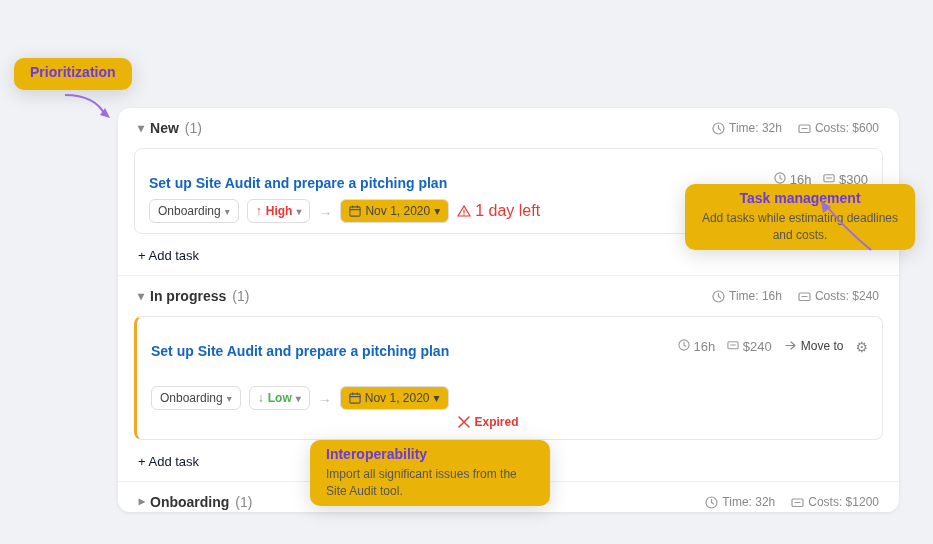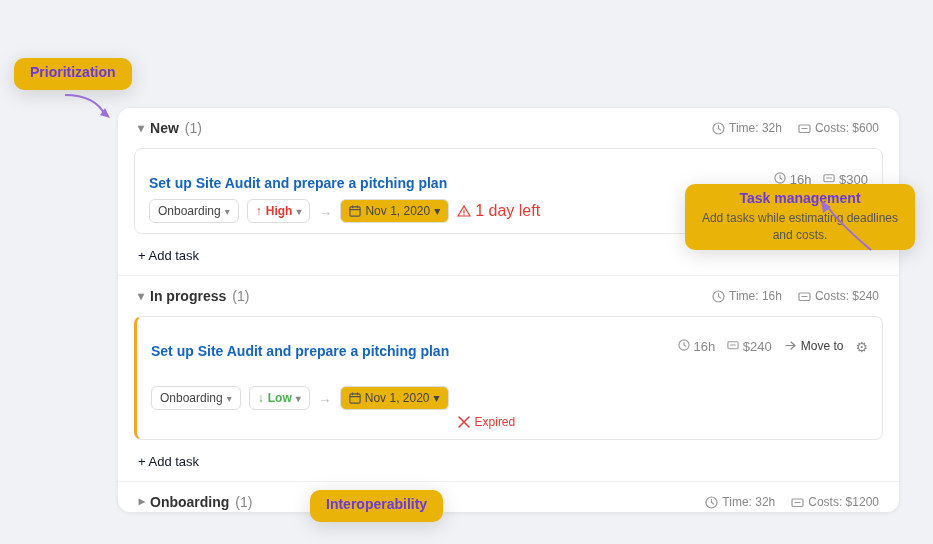--- a/index.html
+++ b/index.html
@@ -161,21 +161,21 @@
       color: #e53935;
       font-weight: 500;
     }
 
     .deadline-expired {
       display: flex;
       align-items: center;
       gap: 4px;
       font-size: 12px;
       color: #e53935;
-      font-weight: 400;
+      font-weight: 700;
       margin-top: 48px;
     }
 
     .add-task-btn {
       display: flex;
       align-items: center;
       gap: 4px;
       font-size: 13px;
       color: #0f172a;
       cursor: pointer;
@@ -215,21 +215,21 @@
     }
 
     .tooltip-task-management {
       top: 148px;
       right: 18px;
       max-width: 230px;
       text-align: center;
     }
 
     .tooltip-interoperability {
-      bottom: 22px;
+      bottom: 38px;
       left: 310px;
       max-width: 240px;
     }
 
     
     .arrow-svg {
       position: absolute;
       pointer-events: none;
     }
 
@@ -461,13 +461,14 @@
   <div class="tooltip-text">Add tasks while estimating deadlines and costs.</div>
 </div>
 
 <svg class="arrow-svg" style="top:195px; right:22px; width:100px; height:60px;" viewBox="0 0 100 60">
   <path d="M 60 55 Q 30 30 15 10" stroke="#9c6edd" stroke-width="2" fill="none"></path>
   <polygon points="10,6 20,12 12,18" fill="#9c6edd"></polygon>
 </svg>
 
 <div class="tooltip-box tooltip-interoperability">
   <div class="tooltip-title">Interoperability</div>
+  <div class="tooltip-text">Import all significant issues from the Site Audit tool.</div>
 </div>
 
 </body></html>

